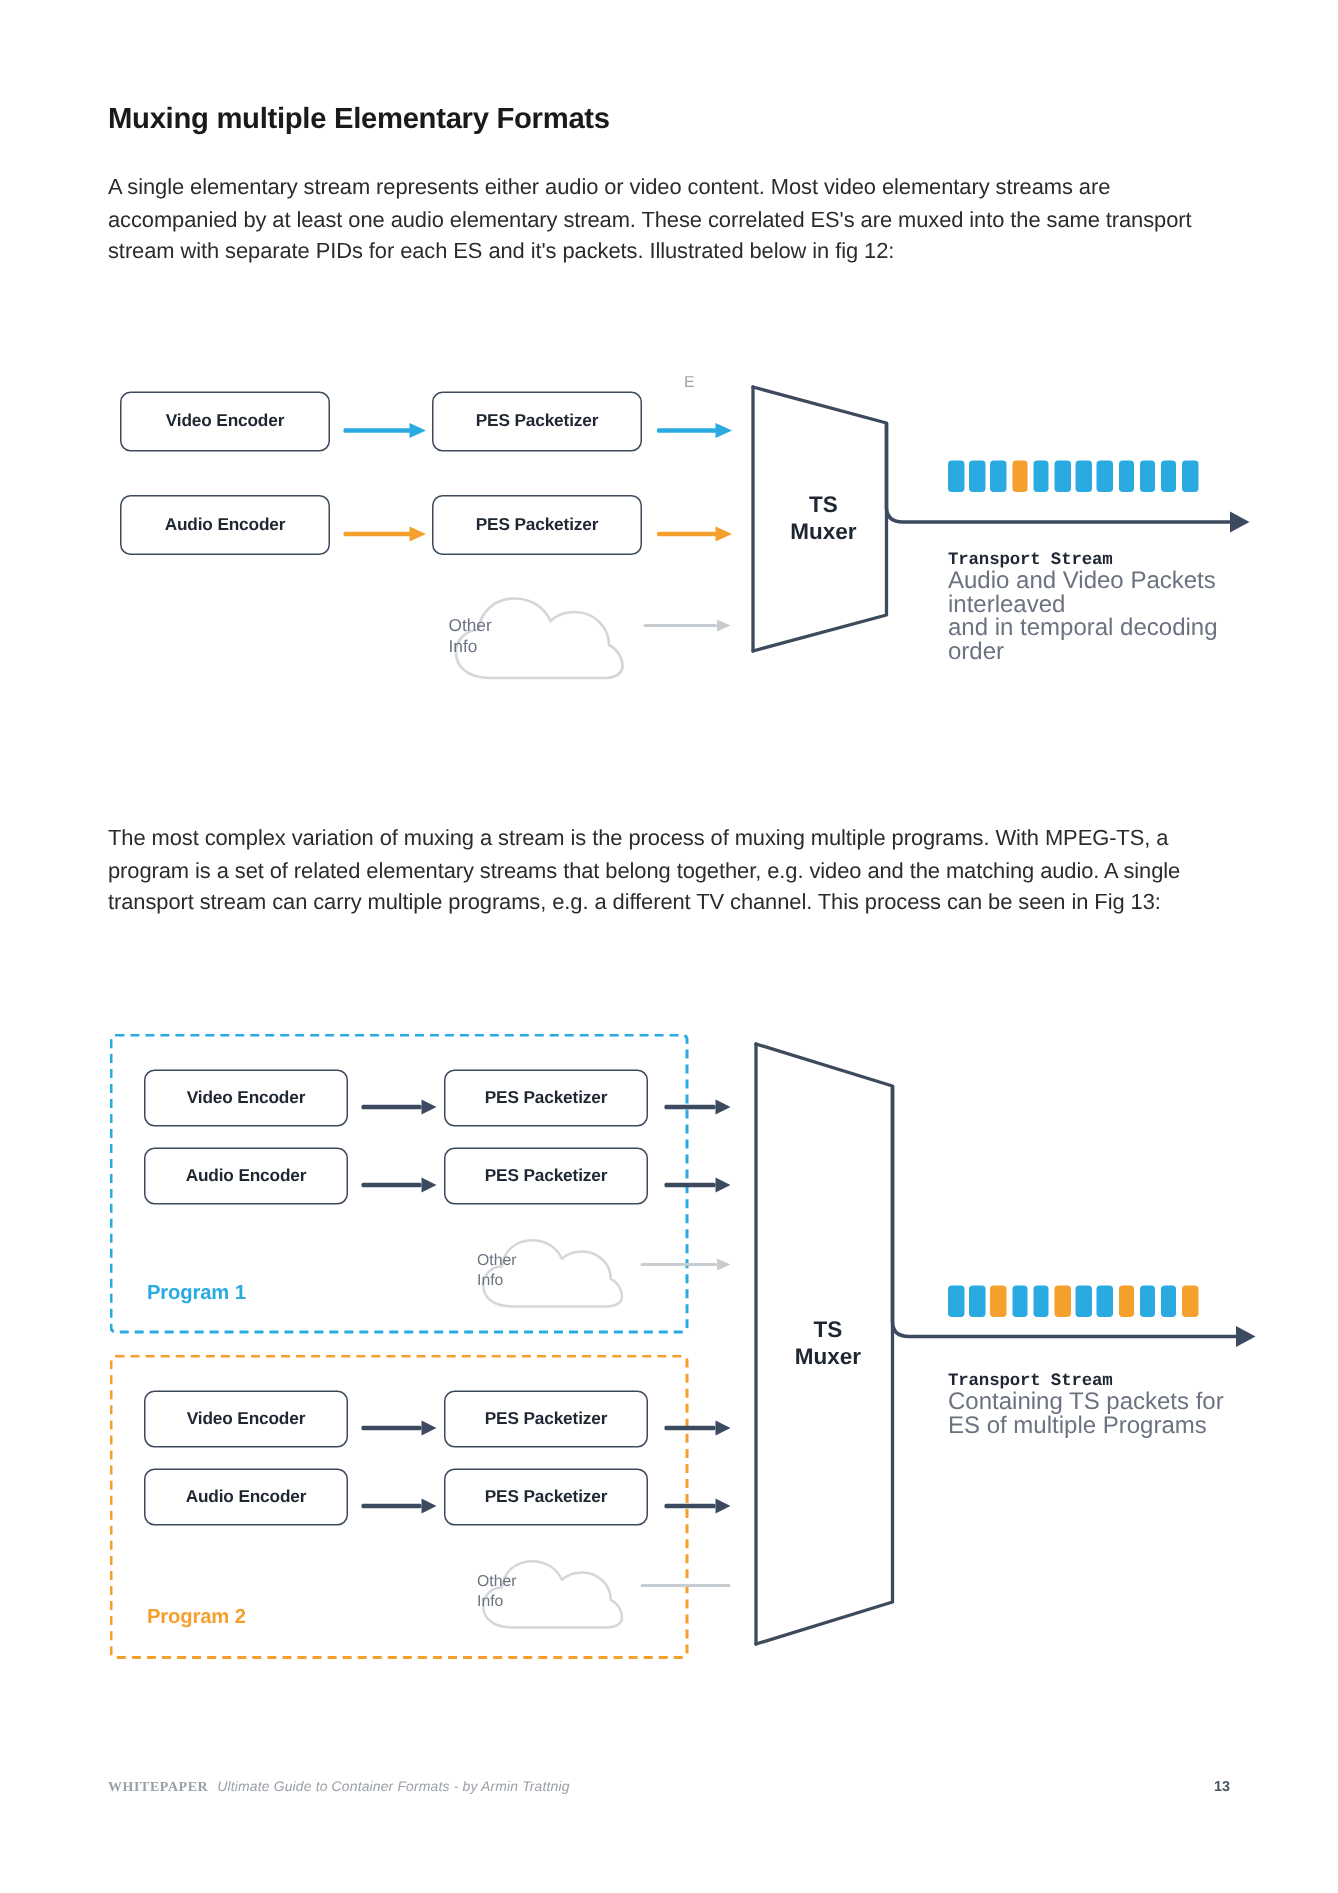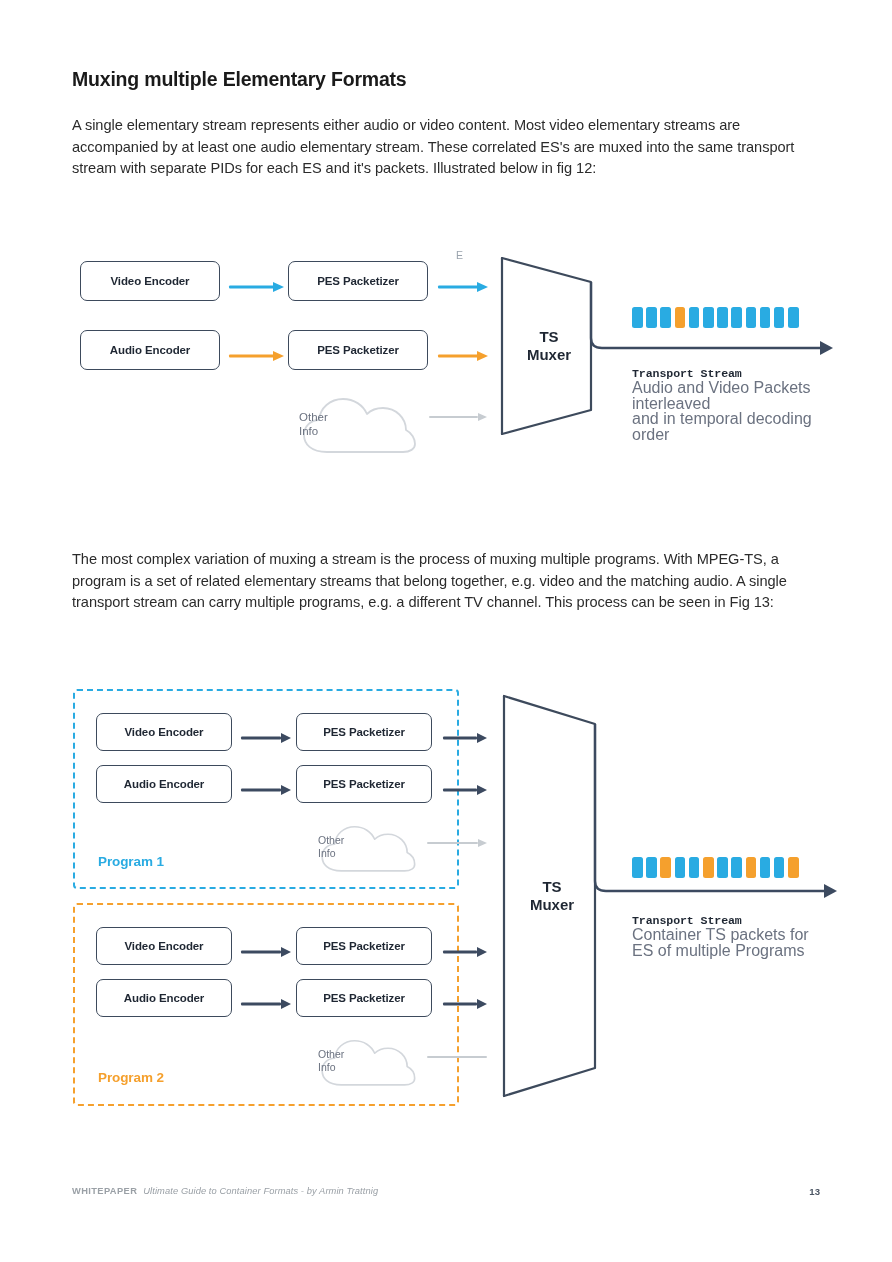--- a/index.html
+++ b/index.html
@@ -84,21 +84,21 @@
   .program-group{
     position:absolute;box-sizing:border-box;border-radius:4px;background:transparent;
   }
   .program-label{position:absolute;font-size:13.5px;font-weight:700;letter-spacing:-0.1px;}
 
   
   .es-marker{position:absolute;font-size:10.5px;color:#9aa3ad;}
 
   
   .footer{position:absolute;left:72px;top:1186px;display:flex;align-items:baseline;gap:6px;}
-  .footer .fw{font-size:9.3px;font-weight:700;color:#9aa0a6;letter-spacing:0.4px;}
+  .footer .fw{font-size:9.3px;font-weight:700;color:#9aa0a6;letter-spacing:0.4px;font-family:Liberation Serif, serif;}
   .footer .ft{font-size:9.3px;font-style:italic;color:#9aa0a6;letter-spacing:0.1px;}
   .page-number{position:absolute;right:72px;top:1186px;font-size:9.6px;font-weight:700;color:#4b5563;}
 </style>
 </head>
 <body>
 
 <div class="page">
 
   <h2 class="section-title" style="left:72px;top:68px;">Muxing multiple Elementary Formats</h2>
 
@@ -321,21 +321,21 @@
         <div class="pkt" style="background: rgb(41, 171, 226);"></div>
         <div class="pkt" style="background: rgb(41, 171, 226);"></div>
         <div class="pkt" style="background: rgb(245, 160, 45);"></div>
         <div class="pkt" style="background: rgb(41, 171, 226);"></div>
         <div class="pkt" style="background: rgb(41, 171, 226);"></div>
         <div class="pkt" style="background: rgb(245, 160, 45);"></div>
       </div>
 
     <div class="stream-caption" style="left:632px;top:914px;width:210px;">
       <div class="cap-title">Transport Stream</div>
-      <div class="cap-line">Container TS packets for</div>
+      <div class="cap-line">Containing TS packets for</div>
       <div class="cap-line">ES of multiple Programs</div>
     </div>
   </div>
 
   <div class="footer">
     <span class="fw">WHITEPAPER</span>
     <span class="ft">Ultimate Guide to Container Formats - by Armin Trattnig</span>
   </div>
   <div class="page-number">13</div>
 

